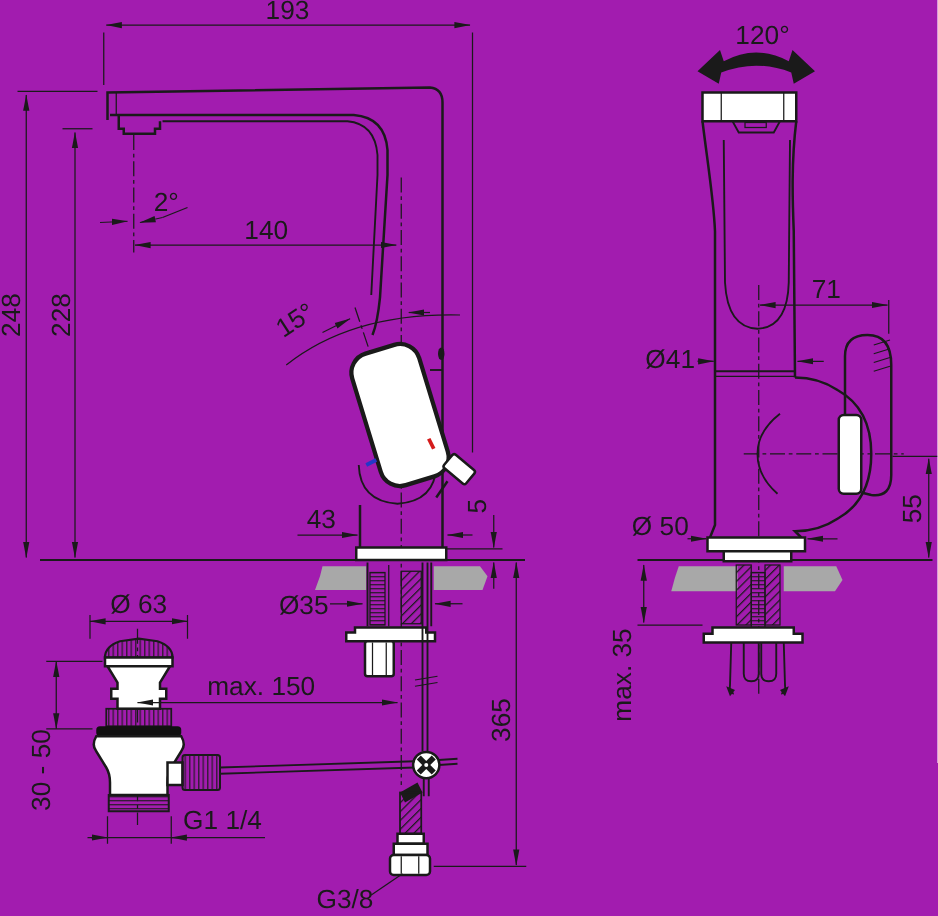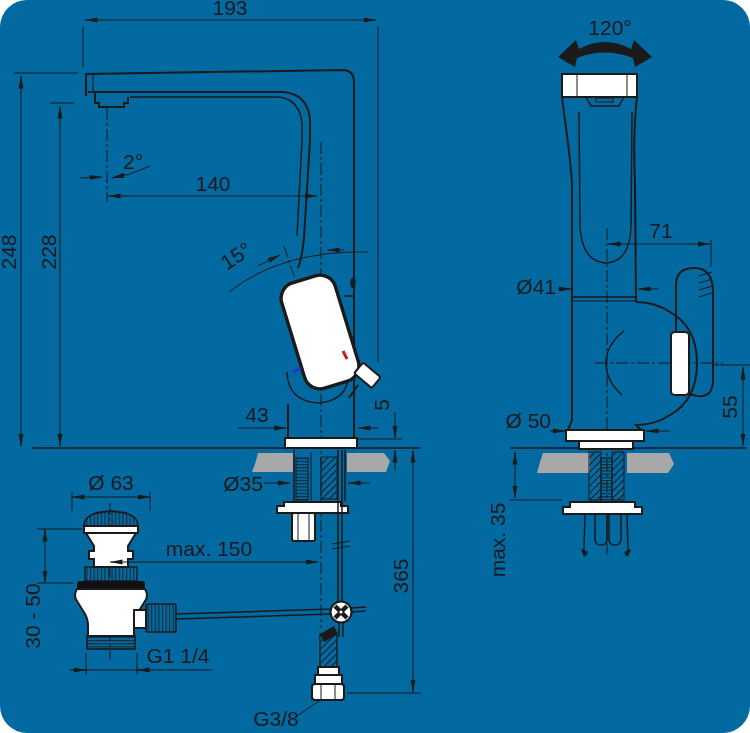--- a/index.html
+++ b/index.html
@@ -1,17 +1,17 @@
 <!DOCTYPE html>
 <html><head>
 <meta charset="utf-8">
 <style>
   html,body{margin:0;padding:0;background:#fff;}
   body{font-family:"Liberation Sans", sans-serif;}
-  .stage{width:750px;height:733px;background:#0369a1;position:relative;overflow:hidden;border-radius:27px;}
+  .stage{width:750px;height:733px;background:#a21caf;position:relative;overflow:hidden;}
   svg{display:block;}
   text{font-family:"Liberation Sans", sans-serif;font-size:21px;fill:#1a1a1a;}
   .ln{stroke:#1a1a1a;stroke-width:1;fill:none;}
   .ln15{stroke:#1a1a1a;stroke-width:1.5;fill:none;}
   .ol{stroke:#1a1a1a;stroke-width:2;fill:none;}
   .olw{stroke:#1a1a1a;stroke-width:2;fill:#fff;}
   .cl{stroke:#1a1a1a;stroke-width:1;fill:none;stroke-dasharray:12 3 3 3;}
 </style>
 </head>
 <body>

